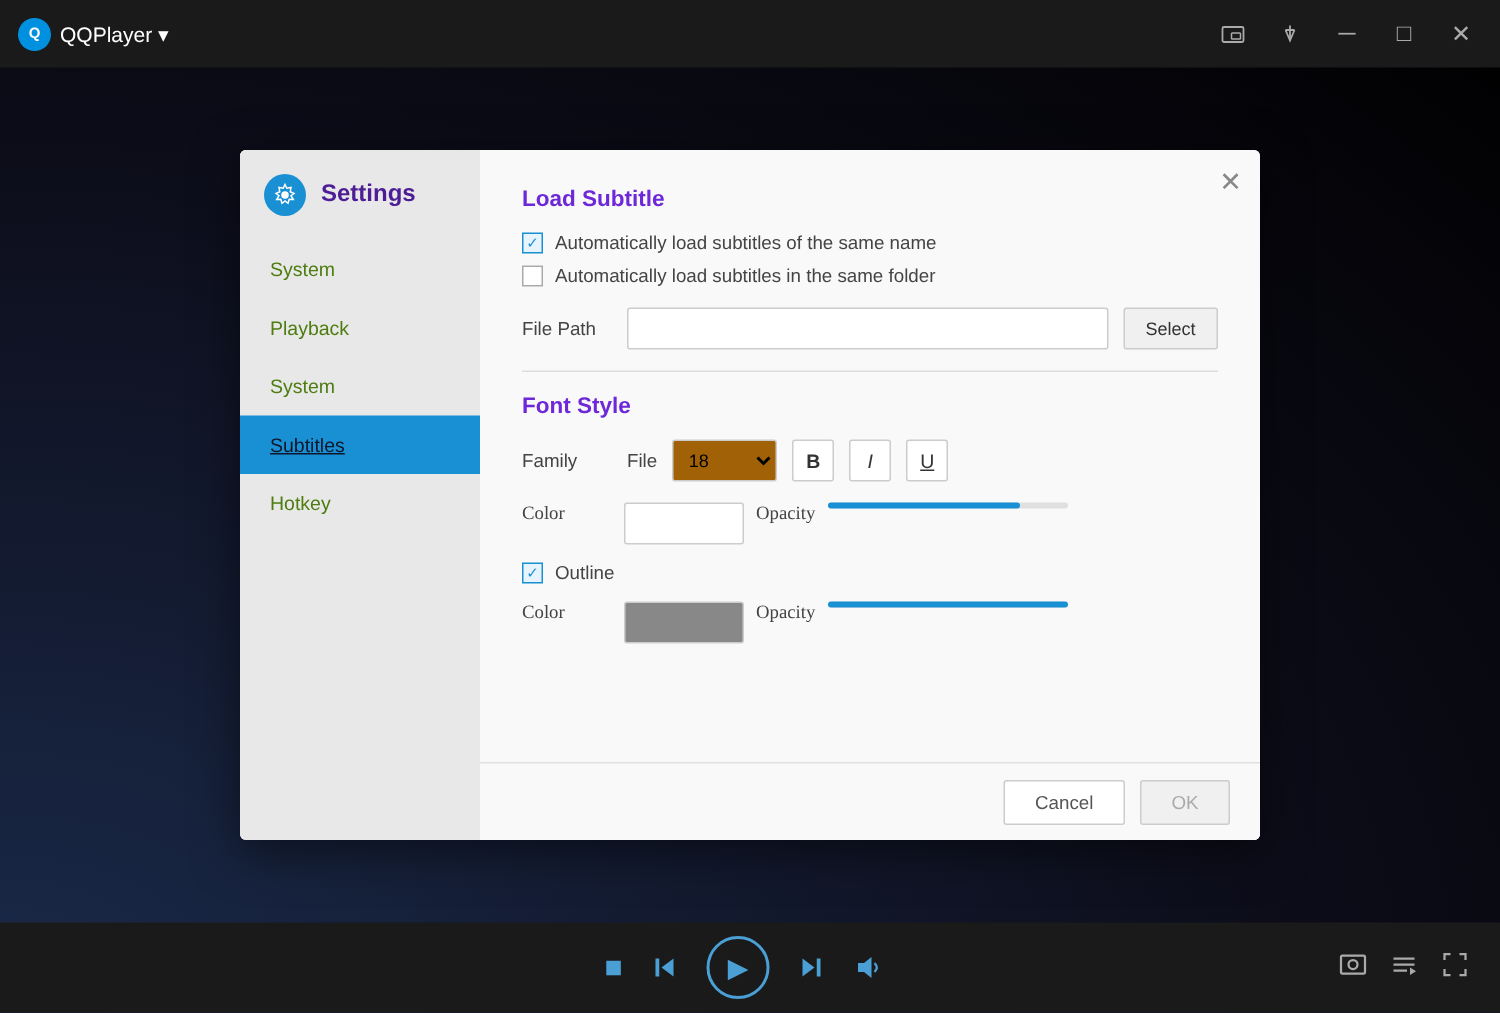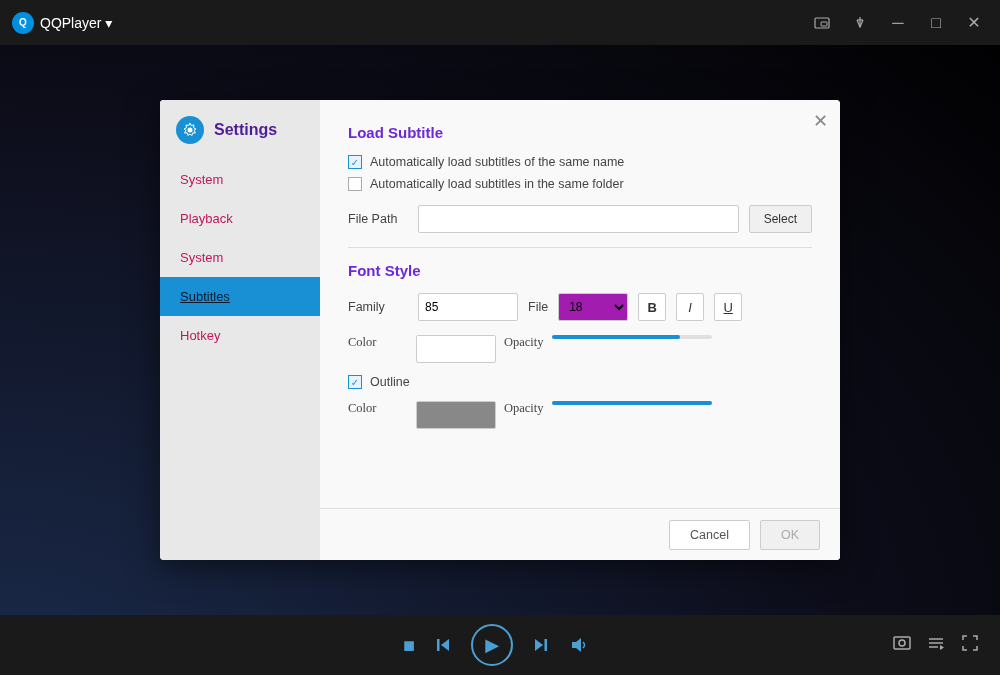--- a/index.html
+++ b/index.html
@@ -195,21 +195,21 @@
       font-size: 14px;
     }
     .settings-title {
       font-size: 16px;
       font-weight: 700;
       color: #4c1d95;
     }
     .sidebar-item {
       padding: 12px 20px;
       font-size: 13px;
-      color: #be185d;
+      color: #4d7c0f;
       cursor: pointer;
     }
     .sidebar-item.active {
       background: #1a90d4;
       color: #0f172a;
       text-decoration: underline;
     }
 
     
     .dialog-close {
@@ -313,21 +313,21 @@
       background: white;
       padding: 0 6px;
       font-size: 12px;
       border-radius: 2px;
     }
     .size-label { font-size: 12.5px; color: #444; }
     .size-select {
       width: 70px;
       height: 28px;
       border: 1px solid #ccc;
-      background: #a21caf;
+      background: #a16207;
       padding: 0 6px;
       font-size: 12px;
       border-radius: 2px;
     }
     .style-btn {
       width: 28px;
       height: 28px;
       border: 1px solid #ccc;
       background: white;
       font-size: 13px;
@@ -514,21 +514,20 @@
           <input type="text" class="text-input" value="" style="">
           <button class="select-btn">Select</button>
         </div>
 
         <div class="divider"></div>
 
         <div class="section-title">Font Style</div>
 
         <div class="font-style-row">
           <span class="row-label">Family</span>
-          <input type="text" class="font-family-input" value="85" style="">
           <span class="size-label">File</span>
           <select class="size-select">
             <option value="18">18</option>
             <option value="16">16</option>
             <option value="20">20</option>
             <option value="24">24</option>
           </select>
           <button class="style-btn">
               <b>B</b>
             </button>

